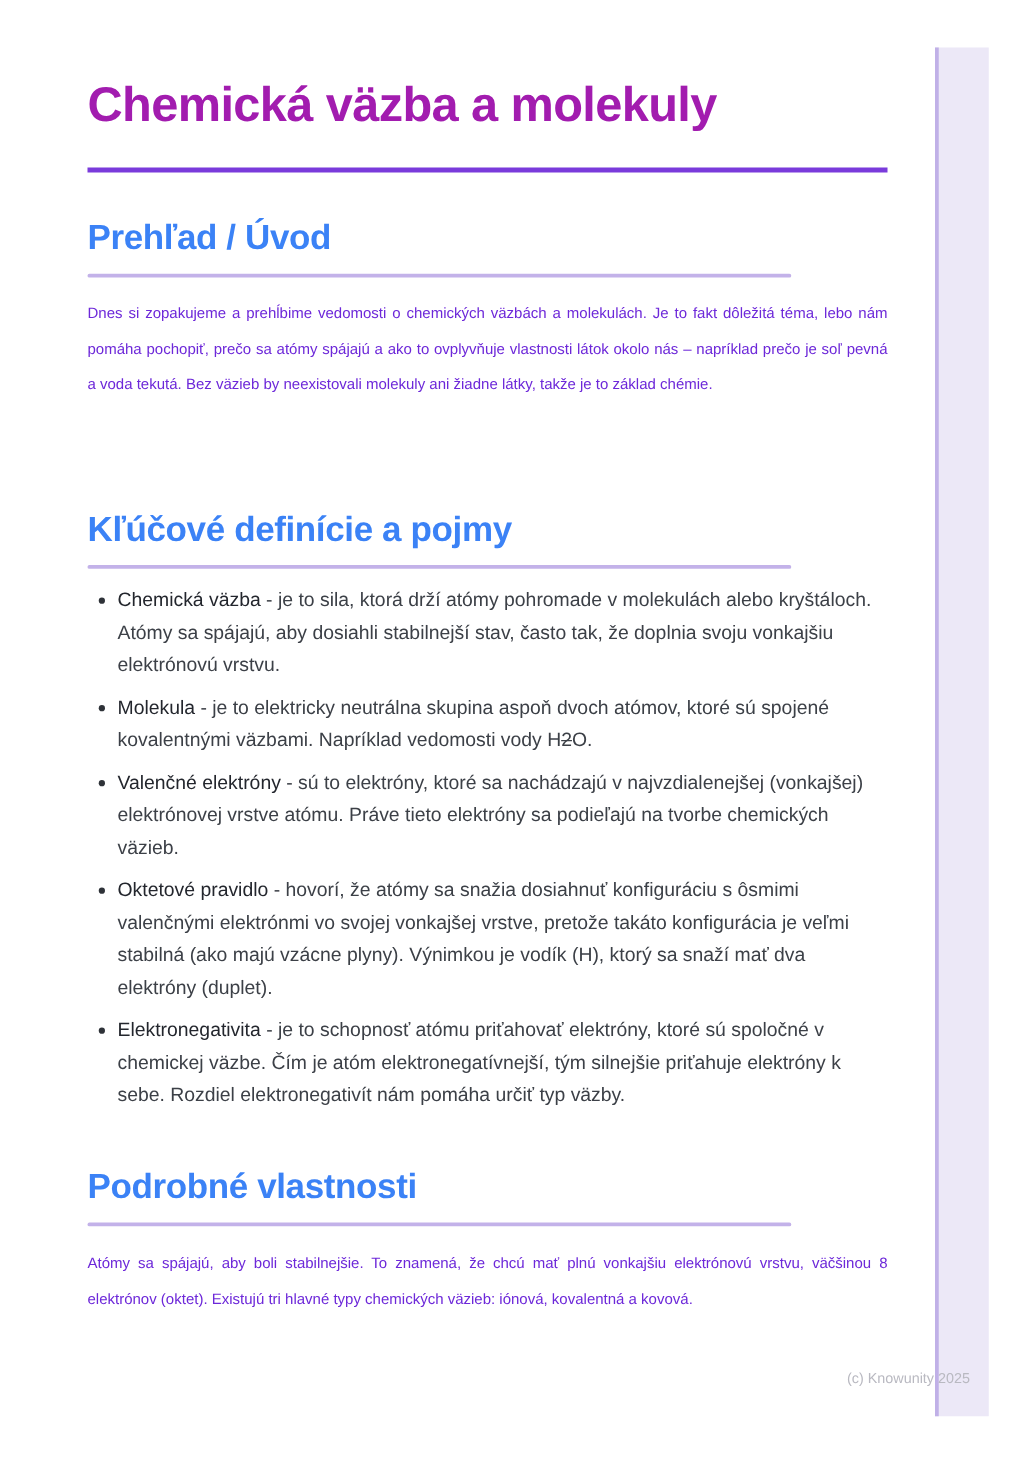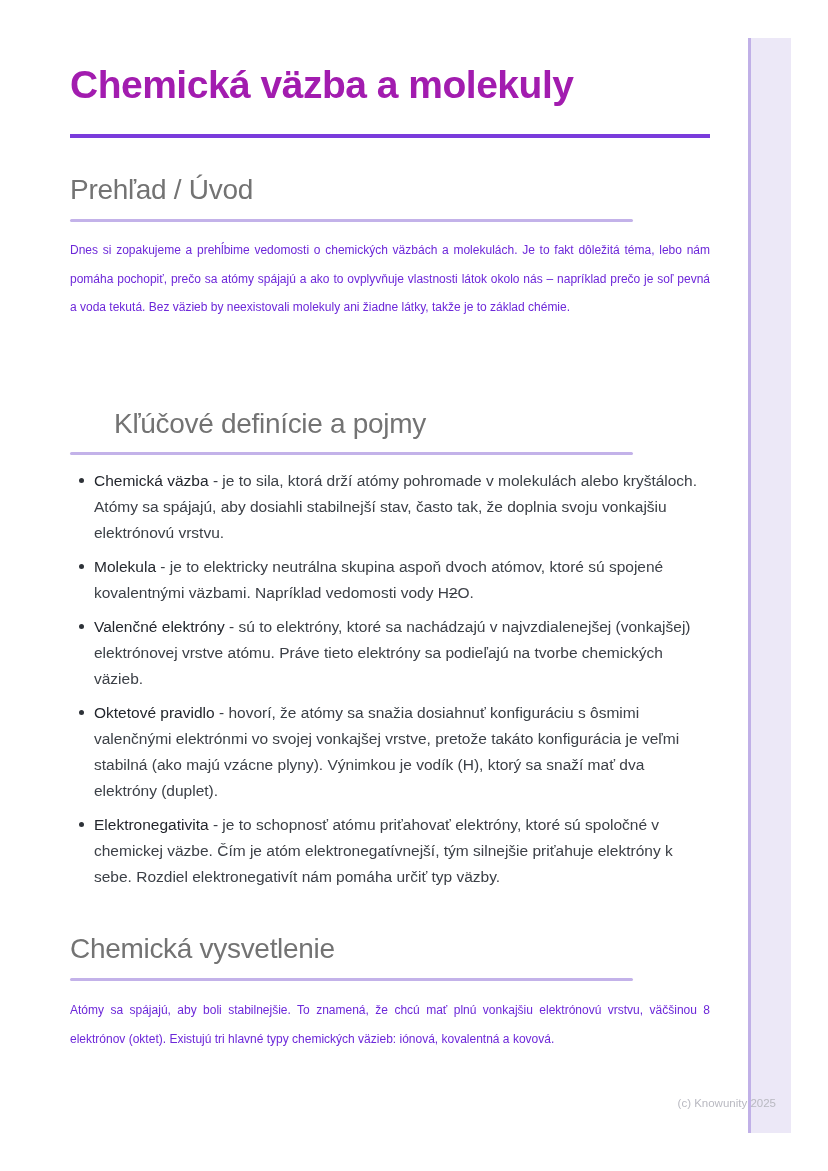--- a/index.html
+++ b/index.html
@@ -34,26 +34,26 @@
   }
   .title-rule {
     top: 134px;
     height: 4px;
     background: #7a3bdb;
     border: none;
   }
   .section-heading {
     font-size: 28px;
     line-height: 36px;
-    font-weight: 400;
-    color: #737373;
+    font-weight: 700;
+    color: #3b82f6;
     letter-spacing: -0.3px;
   }
   .h2a { top: 172px; }
-  .h2b { top: 406px; margin-left: 44px; }
+  .h2b { top: 406px; }
   .h2c { top: 931px; }
   .section-rule {
     width: 563px;
     height: 3px;
     background: #c3b2e9;
     border: none;
     border-radius: 2px;
   }
   .rule-a { top: 219px; }
   .rule-b { top: 452px; }
@@ -120,20 +120,20 @@
   <hr class="content section-rule rule-b">
 
   <ul class="content bullet-list">
       <li><strong>Chemická väzba</strong><span> - je to sila, ktorá drží atómy pohromade v molekulách alebo kryštáloch. Atómy sa spájajú, aby dosiahli stabilnejší stav, často tak, že doplnia svoju vonkajšiu elektrónovú vrstvu.</span></li>
       <li><strong>Molekula</strong><span> - je to elektricky neutrálna skupina aspoň dvoch atómov, ktoré sú spojené kovalentnými väzbami. Napríklad vedomosti vody H</span><s>2</s><span>O.</span></li>
       <li><strong>Valenčné elektróny</strong><span> - sú to elektróny, ktoré sa nachádzajú v najvzdialenejšej (vonkajšej) elektrónovej vrstve atómu. Práve tieto elektróny sa podieľajú na tvorbe chemických väzieb.</span></li>
       <li><strong>Oktetové pravidlo</strong><span> - hovorí, že atómy sa snažia dosiahnuť konfiguráciu s ôsmimi valenčnými elektrónmi vo svojej vonkajšej vrstve, pretože takáto konfigurácia je veľmi stabilná (ako majú vzácne plyny). Výnimkou je vodík (H), ktorý sa snaží mať dva elektróny (duplet).</span></li>
       <li><strong>Elektronegativita</strong><span> - je to schopnosť atómu priťahovať elektróny, ktoré sú spoločné v chemickej väzbe. Čím je atóm elektronegatívnejší, tým silnejšie priťahuje elektróny k sebe. Rozdiel elektronegativít nám pomáha určiť typ väzby.</span></li>
     </ul>
 
-  <h2 class="content section-heading h2c">Chemická vysvetlenie</h2>
+  <h2 class="content section-heading h2c">Podrobné vlastnosti</h2>
   <hr class="content section-rule rule-c">
 
   <p class="content body-par p2">Atómy sa spájajú, aby boli stabilnejšie. To znamená, že chcú mať plnú vonkajšiu elektrónovú vrstvu, väčšinou 8 elektrónov (oktet). Existujú tri hlavné typy chemických väzieb: iónová, kovalentná a kovová.</p>
 
   <div class="footer-note">(c) Knowunity 2025</div>
 
 </div>
 
 </body></html>

